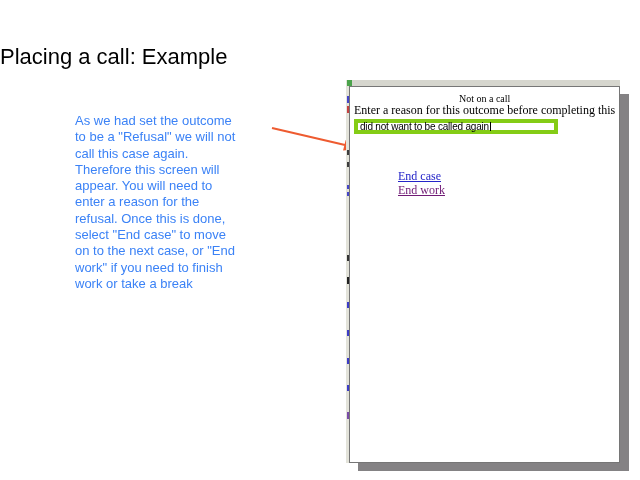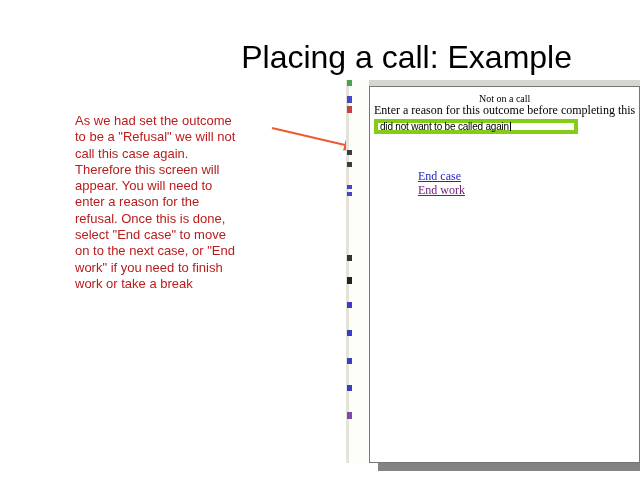--- a/index.html
+++ b/index.html
@@ -11,54 +11,53 @@
     overflow: hidden;
     font-family: "Liberation Sans", sans-serif;
     color: #000;
   }
 
   
   .slide-title {
     position: absolute;
     top: 40px; left: 0;
     width: 572px;
-    text-align: right;
-    font-size: 32px;
+    text-align: left;
+    font-size: 22px;
     line-height: 34px;
     font-family: "Liberation Sans", sans-serif;
     color: #000;
   }
 
   
   .slide-body {
     position: absolute;
     left: 75px; top: 113px;
     width: 220px;
     font-size: 13px;
     line-height: 16.3px;
     white-space: pre;
-    color: #b91c1c;
+    color: #3b82f6;
   }
 
   
   .arrow-svg {
     position: absolute;
     left: 268px; top: 122px;
     width: 96px; height: 34px;
     overflow: visible;
   }
 
   
   .screenshot {
     position: absolute;
     left: 346px; top: 80px;
     width: 234px; height: 383px;
     display: flex;
     background: #fdfdfa;
-    gap: 20px;
   }
   .left-strip {
     width: 8px;
     position: relative;
     background: #fcfcf9;
     border-right: 3px solid #e3e3da;
   }
   .fragment {
     position: absolute;
     left: 1px;

